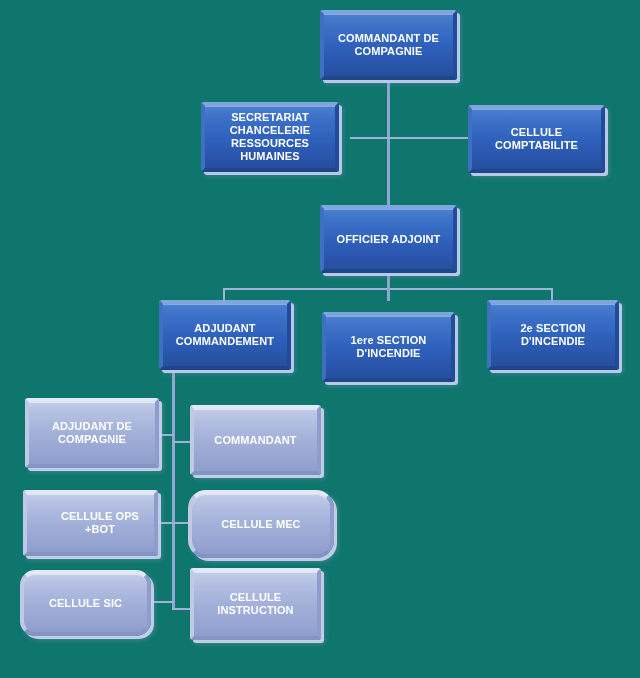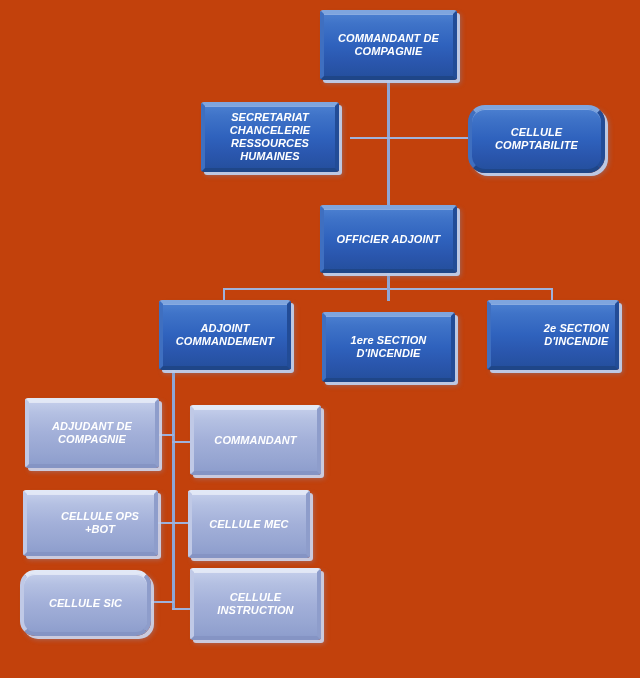--- a/index.html
+++ b/index.html
@@ -7,23 +7,22 @@
     padding: 0;
     background: #ffffff;
   }
   body {
     font-family: "Liberation Sans", sans-serif;
   }
   #chart-canvas {
     position: relative;
     width: 640px;
     height: 678px;
-    background: #c2410c;
+    background: #0f766e;
     overflow: hidden;
-    font-style: italic;
   }
 
   
   .conn {
     position: absolute;
     background: #8fa6d4;
     z-index: 1;
   }
   .conn.v { width: 3px; }
   .conn.h { height: 3px; }
@@ -132,58 +131,58 @@
 COMPAGNIE</span>
   </div>
 
   <div class="node dark" style="left:201px; top:102px; width:138px; height:70px;">
     <span class="label">SECRETARIAT
 CHANCELERIE
 RESSOURCES
 HUMAINES</span>
   </div>
 
-  <div class="node dark" style="left:468px; top:105px; width:137px; height:68px;border-radius:17px;">
+  <div class="node dark" style="left:468px; top:105px; width:137px; height:68px;">
     <span class="label">CELLULE
 COMPTABILITE</span>
   </div>
 
   <div class="node dark" style="left:320px; top:205px; width:137px; height:68px;">
     <span class="label">OFFICIER ADJOINT</span>
   </div>
 
   <div class="node dark" style="left:159px; top:300px; width:132px; height:70px;">
-    <span class="label">ADJOINT
+    <span class="label">ADJUDANT
 COMMANDEMENT</span>
   </div>
 
   <div class="node dark" style="left:322px; top:312px; width:133px; height:70px;">
     <span class="label">1ere SECTION
 D'INCENDIE</span>
   </div>
 
-  <div class="node dark" style="left:487px; top:300px; width:132px; height:70px;justify-content:flex-end;">
+  <div class="node dark" style="left:487px; top:300px; width:132px; height:70px;">
     <span class="label">2e SECTION
 D'INCENDIE</span>
   </div>
 
   <div class="node light" style="left:25px; top:398px; width:134px; height:70px;">
     <span class="label">ADJUDANT DE
 COMPAGNIE</span>
   </div>
 
   <div class="node light" style="left:190px; top:405px; width:131px; height:70px;">
     <span class="label">COMMANDANT</span>
   </div>
 
   <div class="node light" style="left:23px; top:490px; width:135px; height:66px;padding-left:19px;">
     <span class="label">CELLULE OPS +BOT</span>
   </div>
 
-  <div class="node light" style="left:188px; top:490px; width:122px; height:68px;">
+  <div class="node light" style="left:188px; top:490px; width:146px; height:68px;border-radius:18px;">
     <span class="label">CELLULE MEC</span>
   </div>
 
   <div class="node light" style="left:20px; top:570px; width:131px; height:66px;border-radius:15px;">
     <span class="label">CELLULE SIC</span>
   </div>
 
   <div class="node light" style="left:190px; top:568px; width:131px; height:72px;text-align:center;">
     <span class="label">CELLULE INSTRUCTION</span>
   </div>

